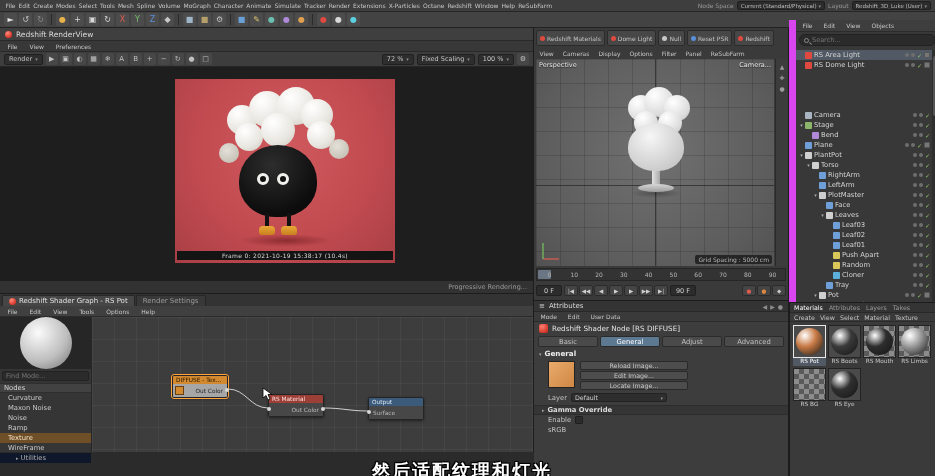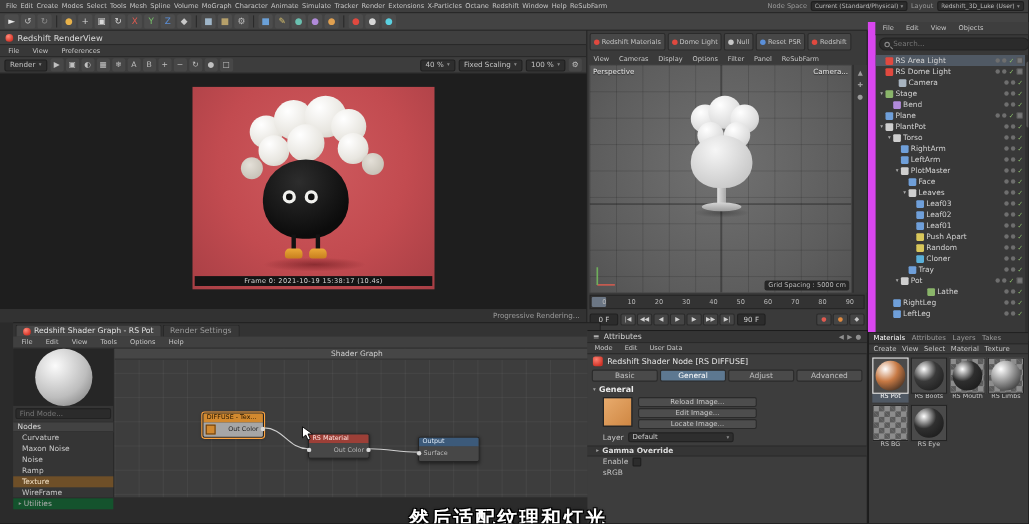--- a/index.html
+++ b/index.html
@@ -104,36 +104,36 @@
 .om-icon{width:7px;height:7px;border-radius:1px;flex:none;margin-right:2px}
 .om-label{overflow:hidden;text-overflow:ellipsis}
 .om-right{margin-left:auto;display:flex;align-items:center;gap:2px;flex:none}
 .om-dot{width:4px;height:4px;border-radius:50%;background:#6e6e6e}
 .om-check{font-size:6px;color:#8ec26a}
 .om-tag{width:6px;height:6px;border-radius:1px;background:#777;border:1px solid #555}
 #om-scroll{position:absolute;right:0;top:30px;width:7px;bottom:2px;background:#2f2f2f}
 #om-scroll .thumb{position:absolute;left:1px;right:1px;top:6px;height:60px;background:#555;border-radius:2px}
 
 
-#shadergraph{position:absolute;left:12px;top:293px;width:534px;height:159px;background:#3a3a3a;border-top:1px solid #1c1c1c;border-right:1px solid #1c1c1c}
+#shadergraph{position:absolute;left:0;top:293px;width:534px;height:159px;background:#3a3a3a;border-top:1px solid #1c1c1c;border-right:1px solid #1c1c1c}
 .sg-tabs{height:12px;background:#333;display:flex;align-items:flex-end;gap:1px;padding:1px 2px 0 2px}
 .sg-tab{display:flex;align-items:center;gap:3px;padding:1px 6px;font-size:7px;border:1px solid #272727;border-bottom:none;border-radius:2px 2px 0 0}
 .sg-tab.active{background:#464646;color:#e0e0e0}
 .sg-tab.inactive{background:#383838;color:#9a9a9a}
 .sg-menus{height:11px;background:#404040;border-bottom:1px solid #2b2b2b;display:flex;gap:9px;align-items:center;padding:0 6px;font-size:7px}
 .sg-body{position:absolute;left:0;top:23px;right:0;bottom:0;display:flex}
 .sg-side{width:92px;background:#353535;border-right:1px solid #272727;display:flex;flex-direction:column;flex:none}
 .sg-preview{height:62px;background:#262626;display:flex;align-items:center;justify-content:center}
 .sg-sphere{width:52px;height:52px;border-radius:50%;background:radial-gradient(circle at 35% 30%,#fbfbfb,#bdbdbd 58%,#6f6f6f 100%)}
 .sg-search{height:12px;margin:2px;background:#2b2b2b;border:1px solid #222;border-radius:2px;display:flex;align-items:center;padding:0 3px}
 .sg-search input{background:transparent;border:none;outline:none;color:#9a9a9a;font-size:6.5px;width:100%;font-family:"DejaVu Sans",sans-serif}
 .sg-nodes-hd{height:10px;background:#424242;border-top:1px solid #2e2e2e;border-bottom:1px solid #2e2e2e;font-size:6.8px;display:flex;align-items:center;padding:0 4px;color:#d8d8d8}
 .sg-nitem{height:10px;display:flex;align-items:center;padding:0 4px 0 8px;font-size:6.8px;color:#c8c8c8;gap:2px}
 .sg-nitem.sel{background:#6e4f28;color:#f2dfc2}
-.sg-nitem.grp{background:#14532d;color:#b0b0b0;padding-left:5px}
+.sg-nitem.grp{background:#0f172a;color:#b0b0b0;padding-left:16px}
 .sg-grp-arrow{font-size:5px;color:#9a9a9a}
 .sg-canvas{flex:1;position:relative;background:#3d3d3d;overflow:hidden;
   background-image:linear-gradient(rgba(255,255,255,.045) 1px,transparent 1px),linear-gradient(90deg,rgba(255,255,255,.045) 1px,transparent 1px);
   background-size:22px 22px}
 .sg-canvas-title{height:10px;background:#464646;border-bottom:1px solid #2f2f2f;text-align:center;font-size:6.8px;line-height:10px;color:#cfcfcf}
 #sg-wires{position:absolute;inset:0;pointer-events:none}
 .gnode{position:absolute;width:56px;border:1px solid #242424;border-radius:2px;box-shadow:0 1px 3px rgba(0,0,0,.45);font-size:5.8px}
 .gnode .hd{height:8px;line-height:8px;padding:0 3px;border-radius:1px 1px 0 0;white-space:nowrap;overflow:hidden}
 .gnode .bd{position:relative;height:13px;border-radius:0 0 1px 1px;display:flex;align-items:center}
 .gnode.tex{outline:1px solid #ffa43f}
@@ -293,21 +293,21 @@
           <span class="rvi">A</span>
           <span class="rvi">B</span>
           <span class="rvi">+</span>
           <span class="rvi">−</span>
           <span class="rvi">↻</span>
           <span class="rvi">●</span>
           <span class="rvi">□</span>
         </span>
       <span class="rv-right">
         <span class="rv-select">
-            <span>40 %</span>
+            <span>72 %</span>
             <span class="car">▾</span>
           </span>
         <span class="rv-select">
             <span>Fixed Scaling</span>
             <span class="car">▾</span>
           </span>
         <span class="rv-select">
             <span>100 %</span>
             <span class="car">▾</span>
           </span>
@@ -467,21 +467,21 @@
           <span class="om-arrow"></span>
           <span class="om-icon" style="background: rgb(224, 73, 63);"></span>
           <span class="om-label">RS Dome Light</span>
           <span class="om-right">
             <span class="om-dot"></span>
             <span class="om-dot"></span>
             <span class="om-check">✓</span>
             <span class="om-tag"></span>
           </span>
         </div>
-        <div class="om-row" style="padding-left: 14px;">
+        <div class="om-row" style="padding-left: 2px; margin-top: 40px;">
           <span class="om-arrow"></span>
           <span class="om-icon" style="background: rgb(168, 180, 192);"></span>
           <span class="om-label">Camera</span>
           <span class="om-right">
             <span class="om-dot"></span>
             <span class="om-dot"></span>
             <span class="om-check">✓</span>
           </span>
         </div>
         <div class="om-row" style="padding-left: 2px;">
@@ -749,21 +749,20 @@
             <div class="sg-nitem">
               <span>WireFrame</span>
             </div>
             <div class="sg-nitem grp">
               <span class="sg-grp-arrow">▸</span>
               <span>Utilities</span>
             </div>
           </div>
       </div>
       <div class="sg-canvas">
-        <div class="sg-canvas-title">Shader Graph</div>
         <svg id="sg-wires">
           <path d="M136,72 C154,72 158,91 176,91" stroke="#cfcfcf" fill="none" stroke-width="1"></path>
           <path d="M232,91 C250,91 258,94 276,94" stroke="#cfcfcf" fill="none" stroke-width="1"></path>
         </svg>
         <div class="gnode tex" style="left:80px;top:58px">
           <div class="hd">DIFFUSE - Tex...</div>
           <div class="bd">
             <span class="tex-swatch"></span>
             <span>Out Color</span>
             <span class="port out"></span>

